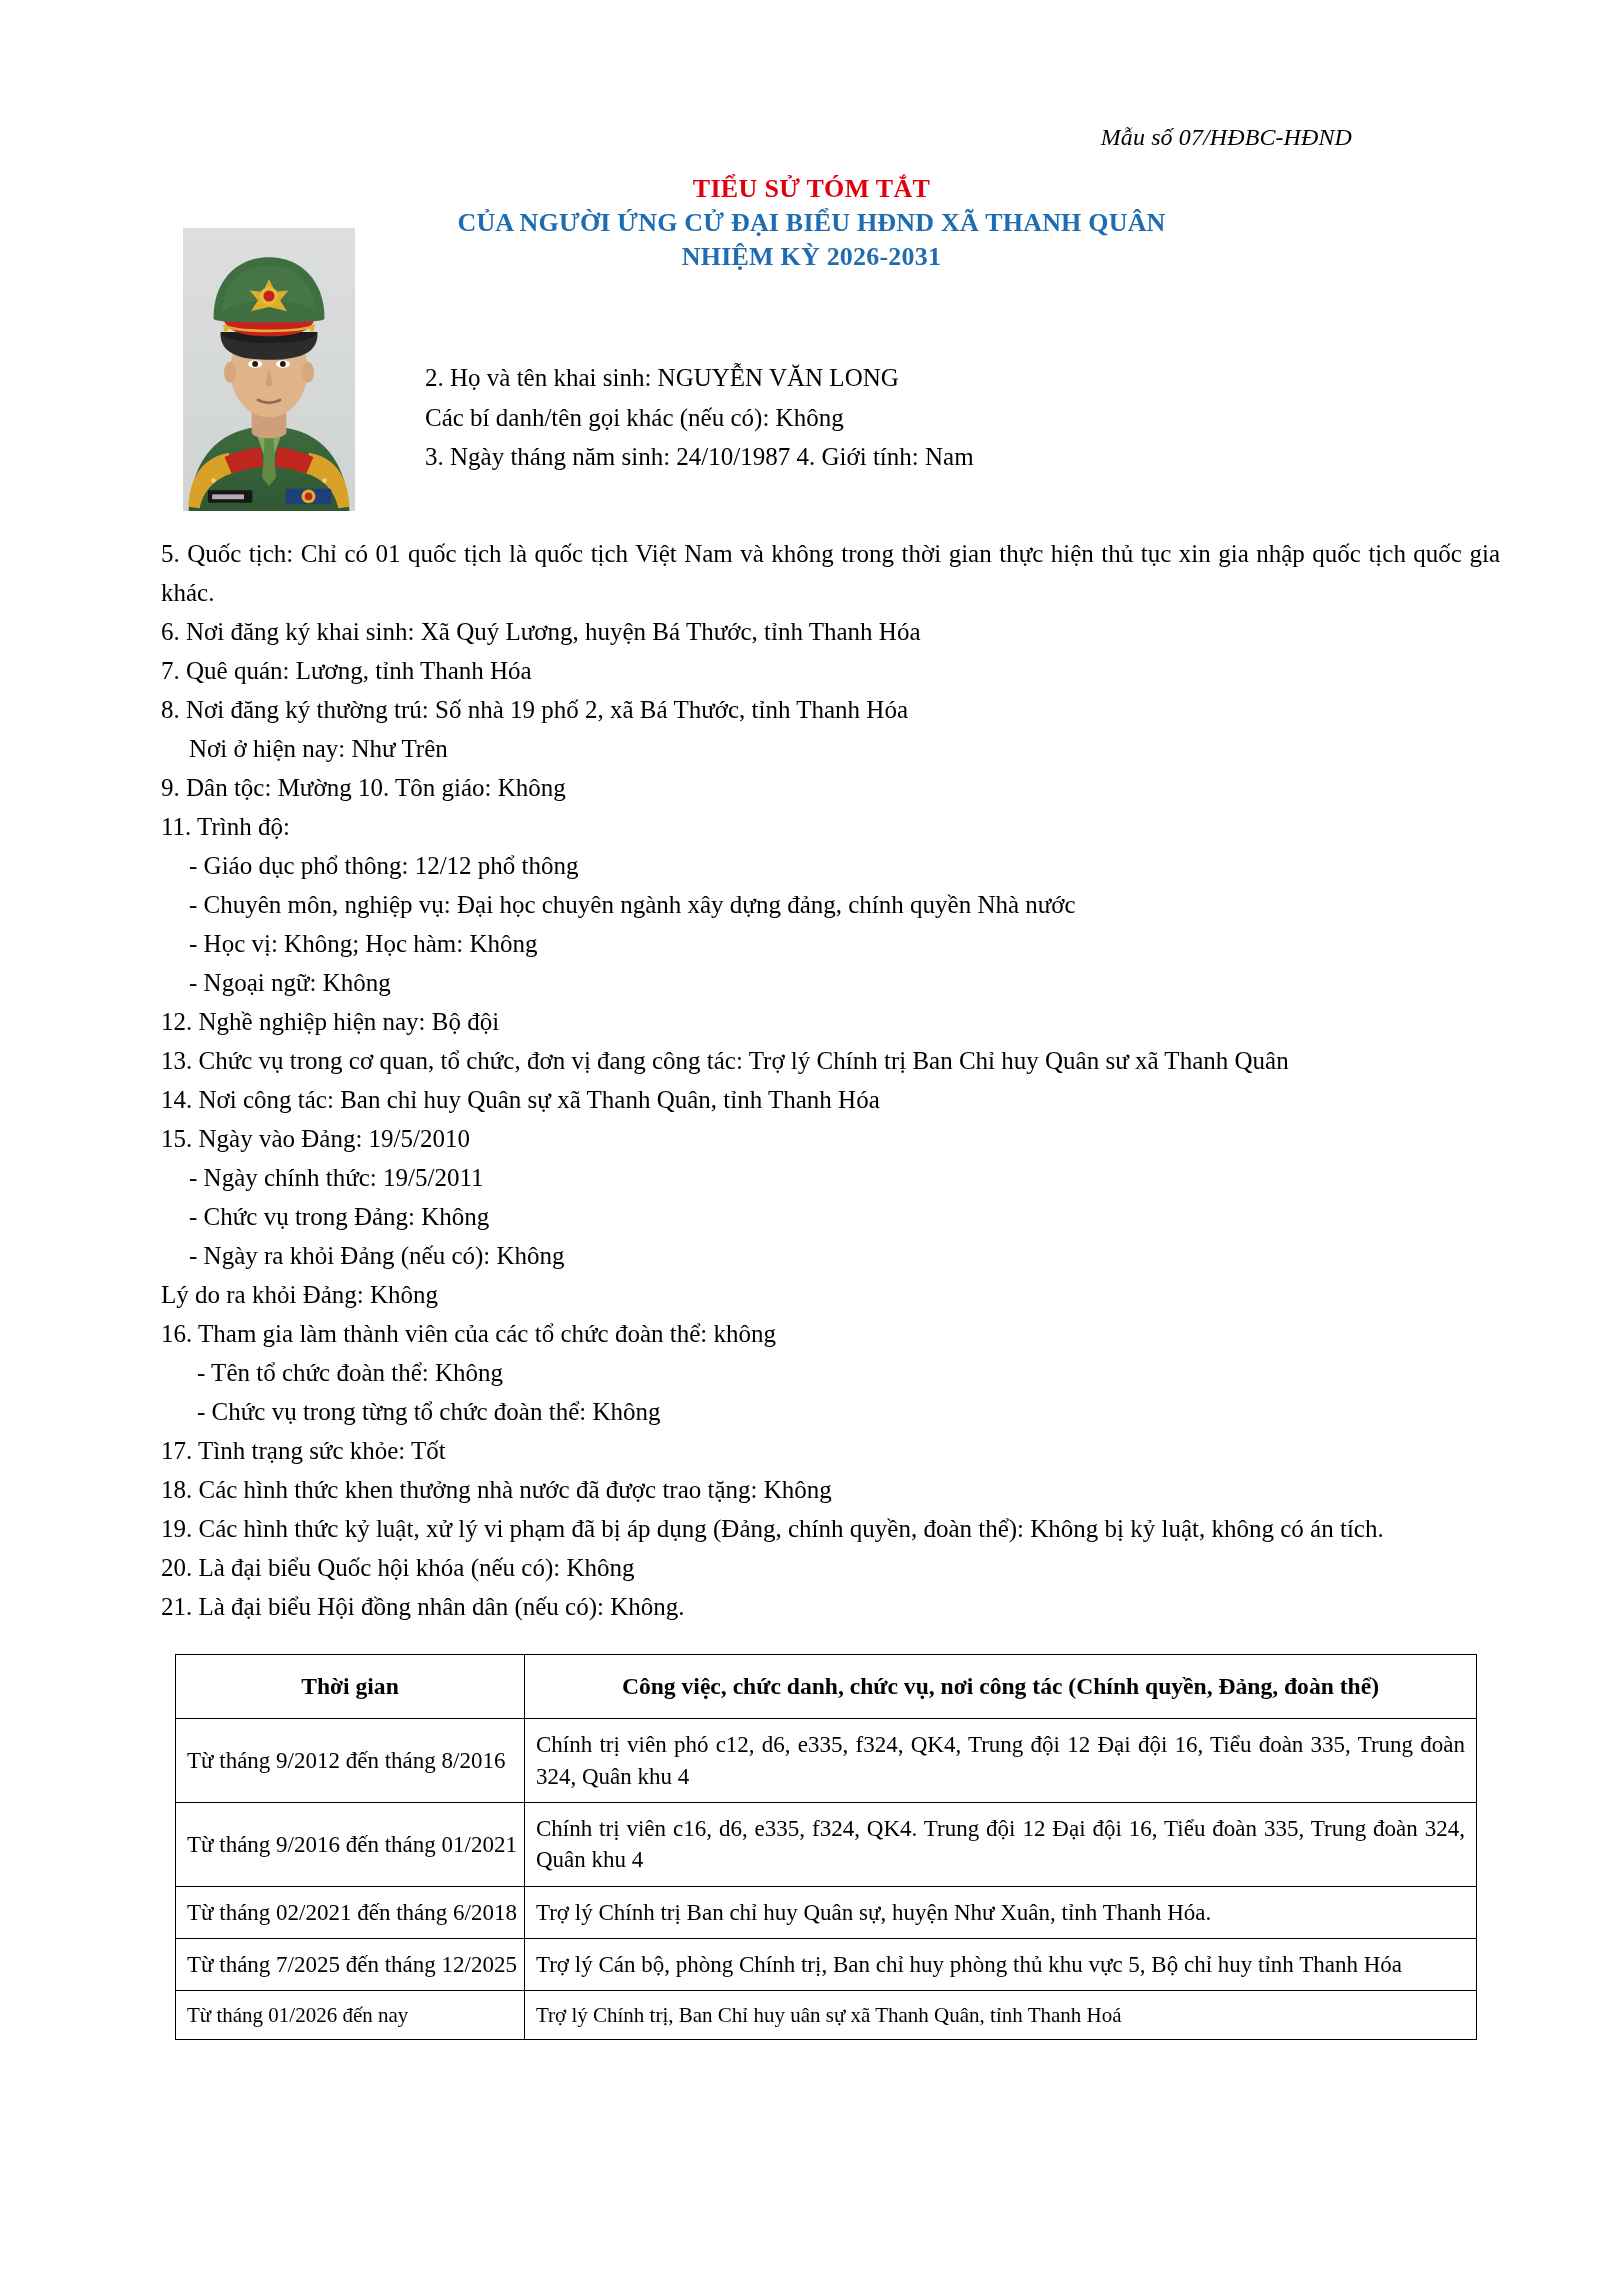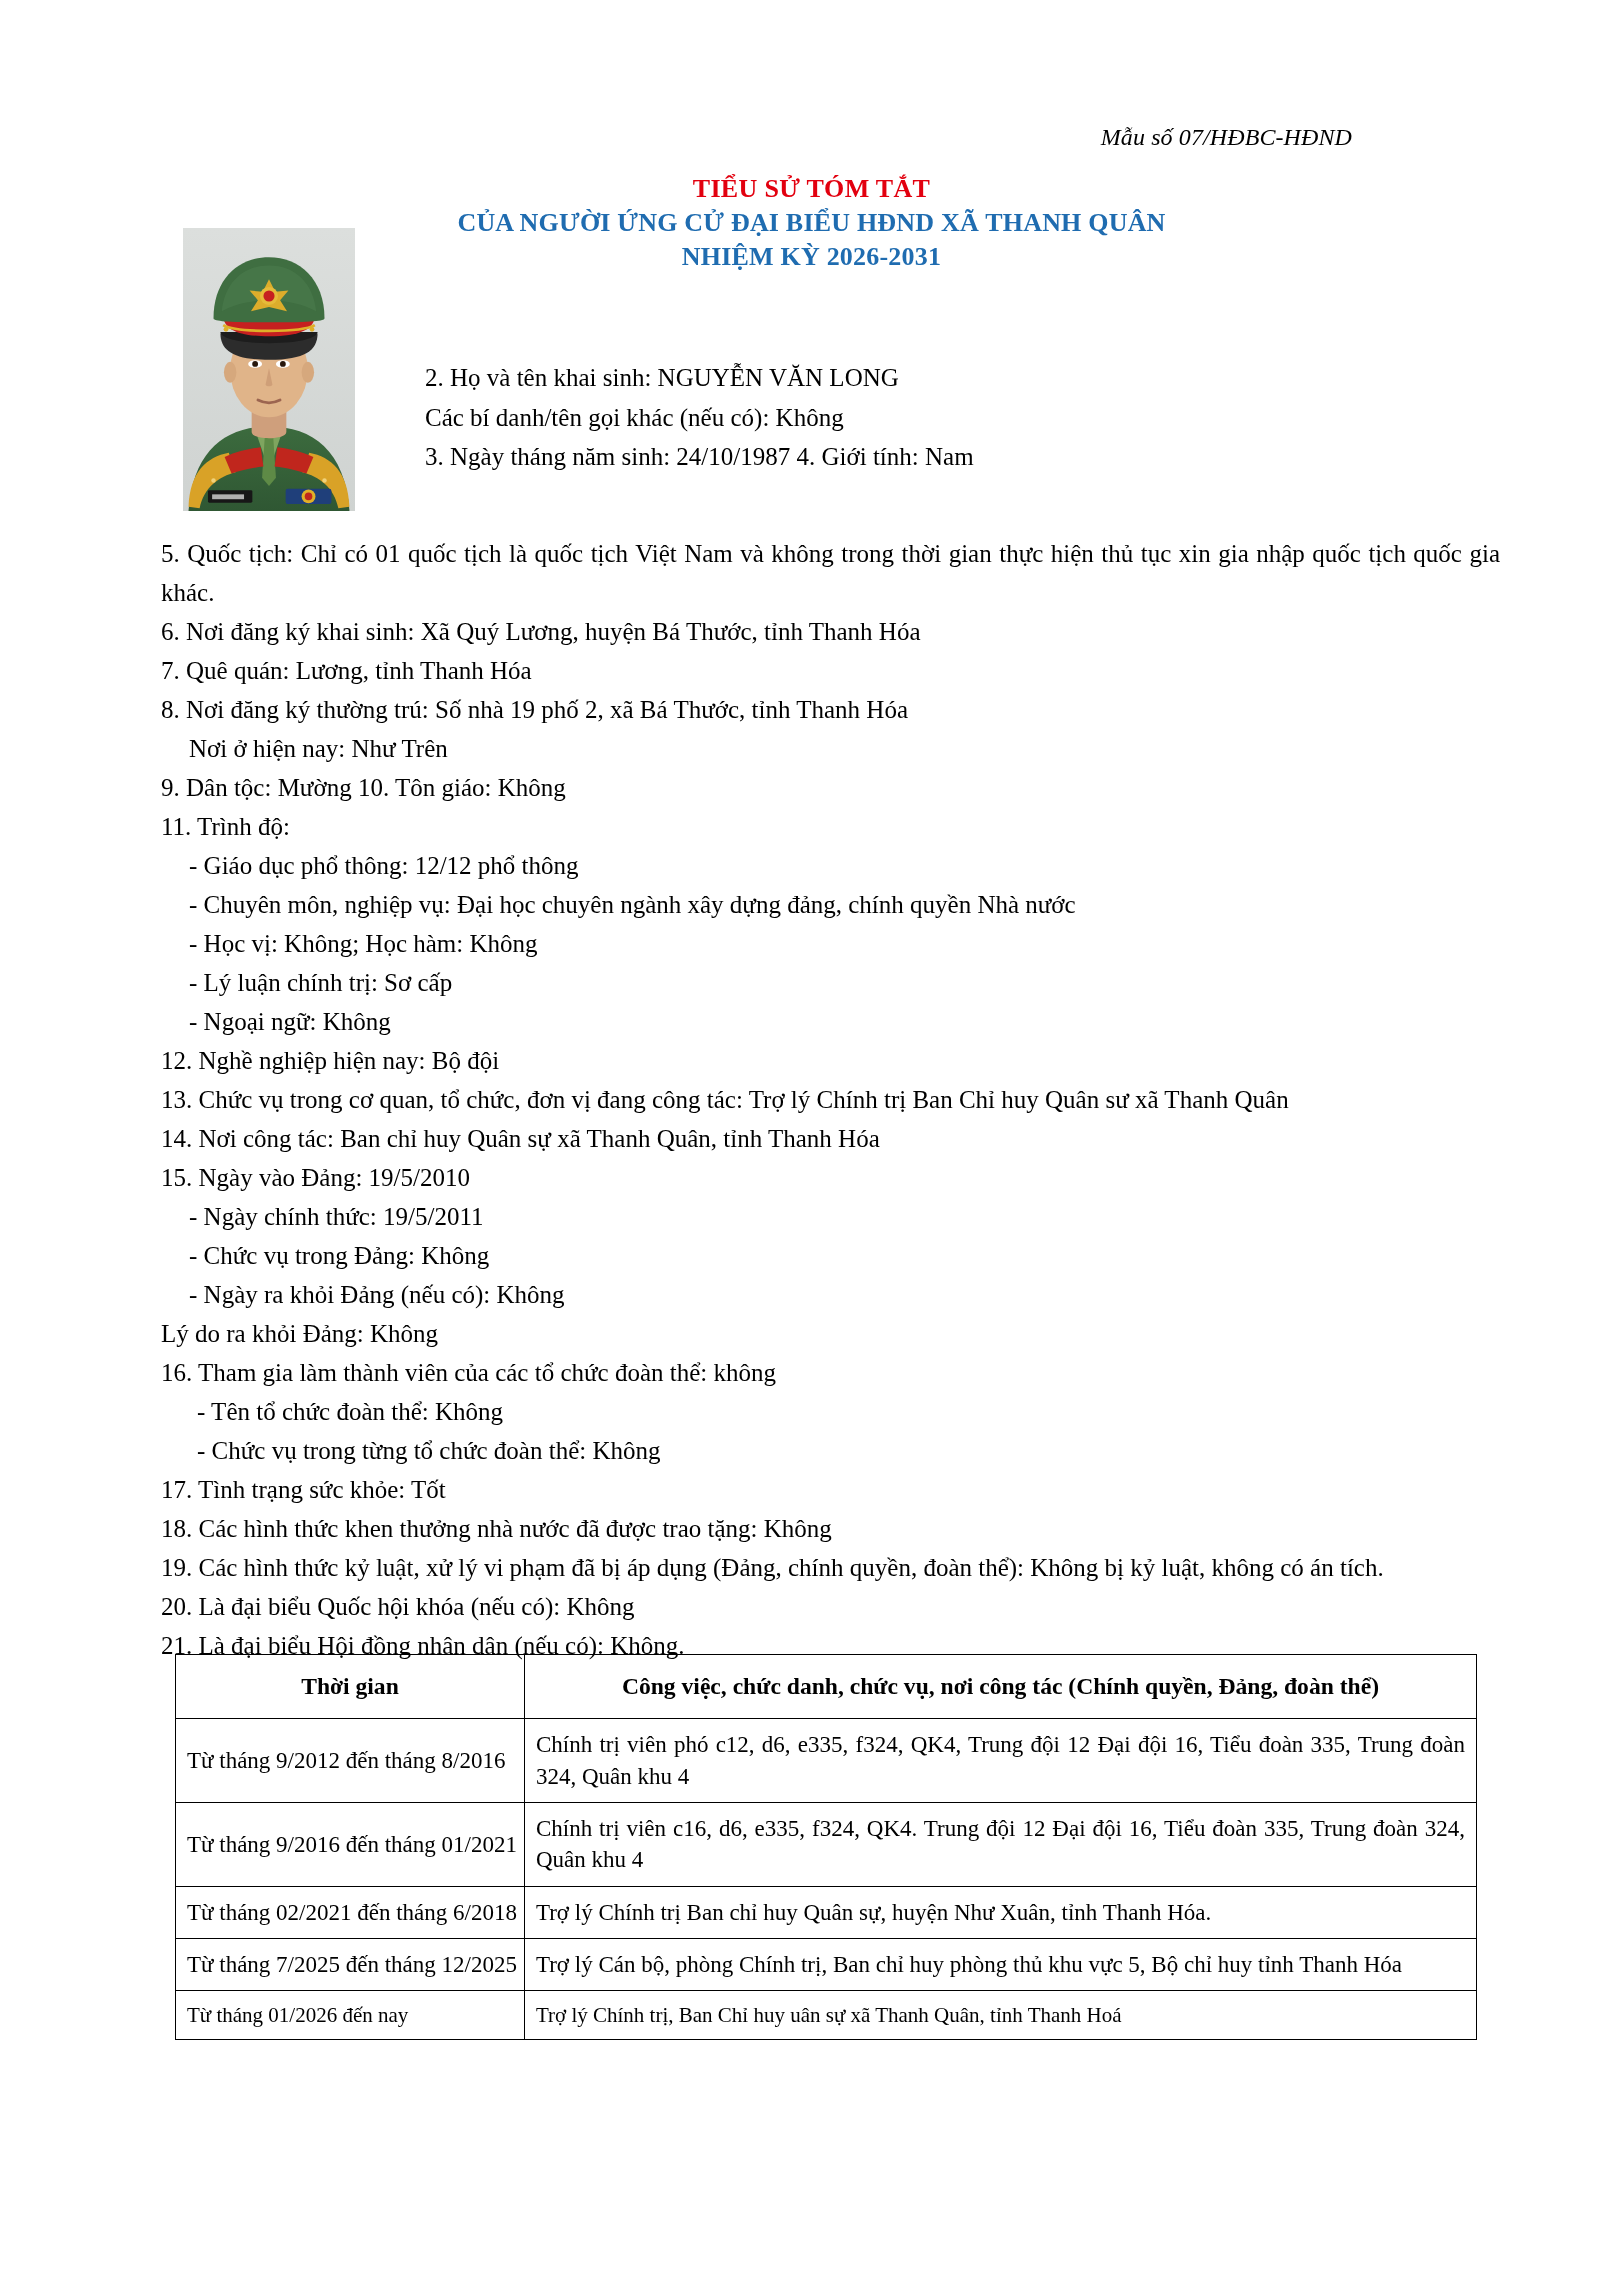--- a/index.html
+++ b/index.html
@@ -244,21 +244,20 @@
     <p class="wrapline">5. Quốc tịch: Chỉ có 01 quốc tịch là quốc tịch Việt Nam và không trong thời gian thực hiện thủ tục xin gia nhập quốc tịch quốc gia khác.</p>
     <p>6. Nơi đăng ký khai sinh: Xã Quý Lương, huyện Bá Thước, tỉnh Thanh Hóa</p>
     <p>7. Quê quán:  Lương, tỉnh Thanh Hóa</p>
     <p>8. Nơi đăng ký thường trú: Số nhà 19 phố 2, xã Bá Thước, tỉnh Thanh Hóa</p>
     <p class="indent1">Nơi ở hiện nay: Như Trên</p>
     <p>9. Dân tộc: Mường      10. Tôn giáo: Không</p>
     <p>11. Trình độ:</p>
     <p class="indent1">- Giáo dục phổ thông: 12/12 phổ thông</p>
     <p class="indent1">- Chuyên môn, nghiệp vụ: Đại học chuyên ngành xây dựng đảng, chính quyền Nhà nước</p>
     <p class="indent1">- Học vị:  Không;    Học hàm:  Không</p>
-    <p class="indent1">- Lý luận chính trị:  Sơ cấp</p>
     <p class="indent1">- Ngoại ngữ:  Không</p>
     <p>12. Nghề nghiệp hiện nay: Bộ đội</p>
     <p>13. Chức vụ trong cơ quan, tổ chức, đơn vị đang công tác: Trợ lý Chính trị Ban Chỉ huy Quân sư xã Thanh Quân</p>
     <p>14. Nơi công tác: Ban chỉ huy Quân sự xã Thanh Quân, tỉnh Thanh Hóa</p>
     <p>15. Ngày vào Đảng: 19/5/2010</p>
     <p class="indent1">- Ngày chính thức: 19/5/2011</p>
     <p class="indent1">- Chức vụ trong Đảng: Không</p>
     <p class="indent1">- Ngày ra khỏi Đảng (nếu có): Không</p>
     <p>Lý do ra khỏi Đảng: Không</p>
     <p>16. Tham gia làm thành viên của các tổ chức đoàn thể:  không</p>

